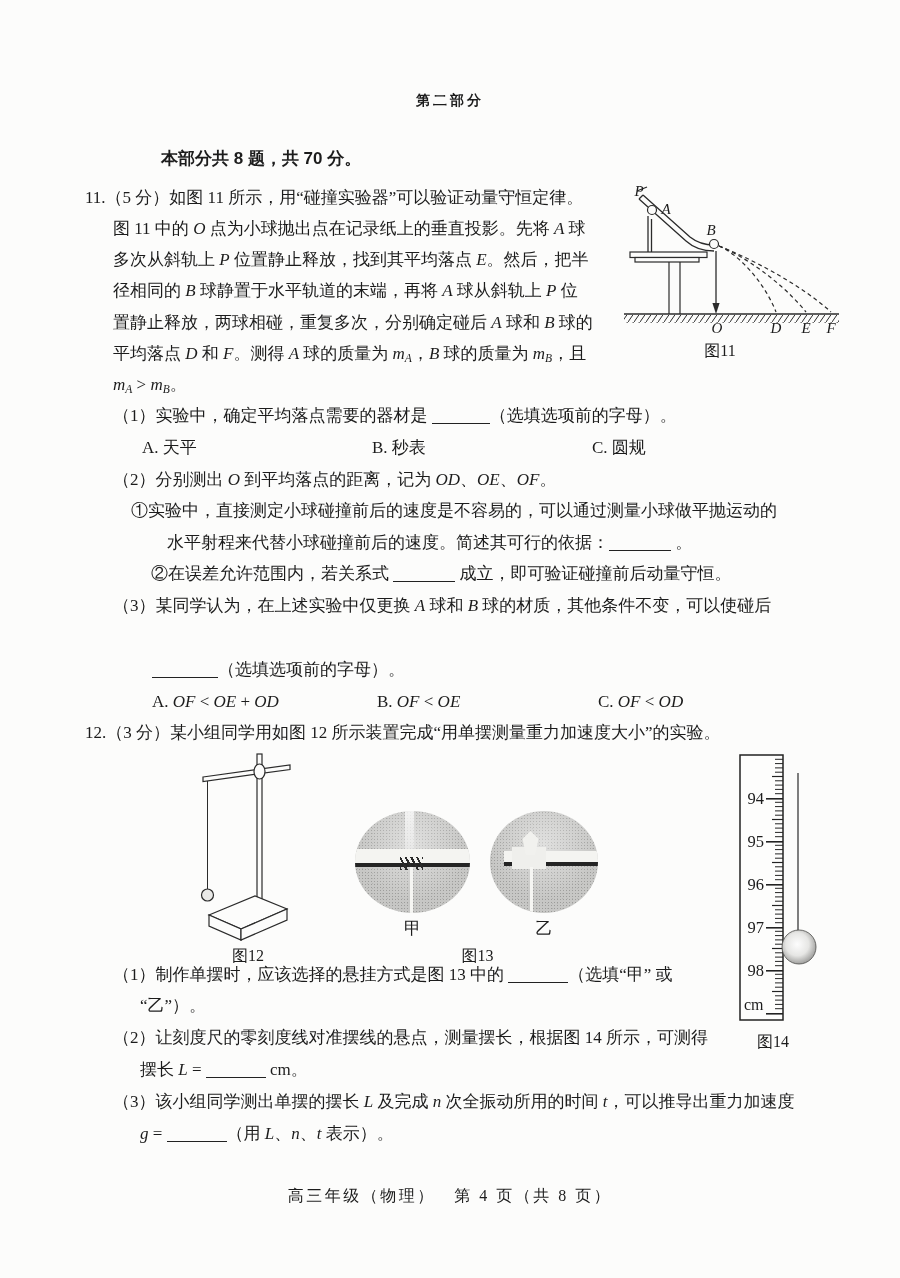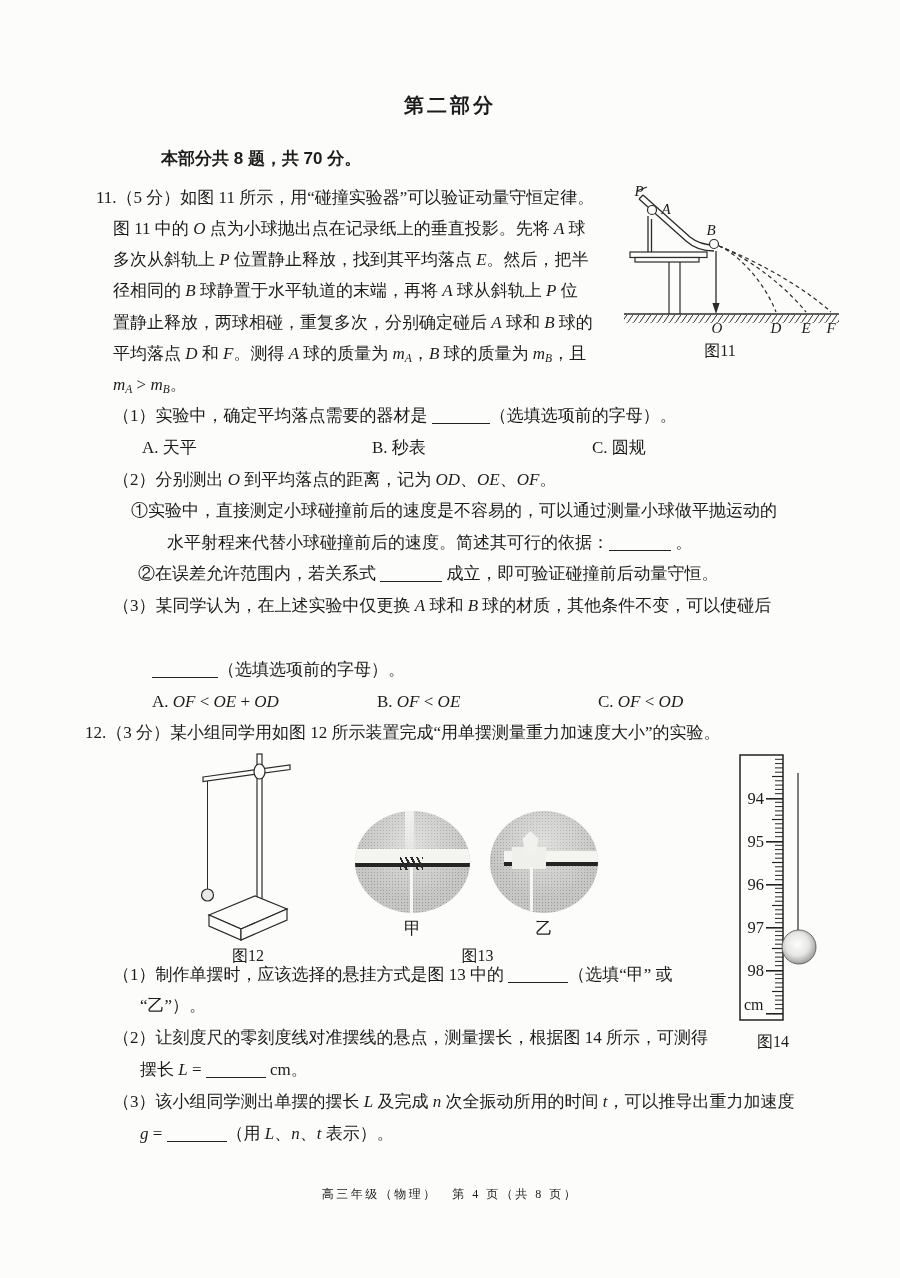--- a/index.html
+++ b/index.html
@@ -1,25 +1,25 @@
 <!DOCTYPE html>
 <html><head>
 <meta charset="utf-8">
 <style>
   html,body{margin:0;padding:0;background:#e9e9e9;}
   .page{position:relative;width:900px;height:1278px;background:#fcfcfb;
         font-family:"Liberation Serif",serif;color:#1c1c1c;overflow:hidden;margin:0 auto;}
   .ln{position:absolute;font-size:17px;line-height:23px;white-space:nowrap;}
   .hei{font-family:"Liberation Sans",sans-serif;font-weight:700;}
-  .title{position:absolute;left:0;width:100%;text-align:center;font-size:20px;letter-spacing:3px;}
+  .title{position:absolute;left:0;width:100%;text-align:center;font-size:14px;letter-spacing:3px;}
   .it{font-style:italic;font-family:"Liberation Serif",serif;}
   .sb{font-size:68%;vertical-align:-3px;}
   .blank{display:inline-block;height:15px;border-bottom:1.4px solid #222;vertical-align:-3px;}
   .cap{position:absolute;font-size:16px;text-align:center;}
-  .footer{position:absolute;left:0;width:100%;text-align:center;font-size:12px;letter-spacing:2.5px;}
+  .footer{position:absolute;left:0;width:100%;text-align:center;font-size:16px;letter-spacing:2.5px;}
   svg{position:absolute;overflow:visible;}
   svg text{font-family:"Liberation Serif",serif;fill:#1c1c1c;}
   .svglab{font-style:italic;font-size:15px;}
   .svgcap{font-size:16px;}
   
   .photo{position:absolute;border-radius:50%;overflow:hidden;background-color:#c7c7c5;
     background-image:
       radial-gradient(circle at 50% 32%, rgba(255,255,255,.45), rgba(255,255,255,0) 62%),
       radial-gradient(#9c9c9a .7px, transparent .85px),
       radial-gradient(#b4b4b2 .7px, transparent .85px);
@@ -34,37 +34,37 @@
   .phlabel{position:absolute;font-size:17px;text-align:center;}
 </style>
 </head>
 <body>
 
 <div class="page">
 
   <div class="title hei" style="top:92px;">第二部分</div>
   <div class="ln hei" style="left:113px;top:147px;margin-left:48px;">本部分共 8 题，共 70 分。</div>
 
-  <div class="ln" style="left:96px;top:186px;">11.（5 分）如图 11 所示，用“碰撞实验器”可以验证动量守恒定律。</div>
+  <div class="ln" style="left:85px;top:186px;">11.（5 分）如图 11 所示，用“碰撞实验器”可以验证动量守恒定律。</div>
   <div class="ln" style="left:113px;top:217px;">图 11 中的 <span class="it">O</span> 点为小球抛出点在记录纸上的垂直投影。先将 <span class="it">A</span> 球</div>
   <div class="ln" style="left:113px;top:248px;">多次从斜轨上 <span class="it">P</span> 位置静止释放，找到其平均落点 <span class="it">E</span>。然后，把半</div>
   <div class="ln" style="left:113px;top:311px;">置静止释放，两球相碰，重复多次，分别确定碰后 <span class="it">A</span> 球和 <span class="it">B</span> 球的</div>
   <div class="ln" style="left:113px;top:279px;">径相同的 <span class="it">B</span> 球静置于水平轨道的末端，再将 <span class="it">A</span> 球从斜轨上 <span class="it">P</span> 位</div>
   <div class="ln" style="left:113px;top:342px;">平均落点 <span class="it">D</span> 和 <span class="it">F</span>。测得 <span class="it">A</span> 球的质量为 <span class="it">m</span><span class="it sb">A</span>，<span class="it">B</span> 球的质量为 <span class="it">m</span><span class="it sb">B</span>，且</div>
   <div class="ln" style="left:113px;top:373px;"><span class="it">m</span><span class="it sb">A</span> &gt; <span class="it">m</span><span class="it sb">B</span>。</div>
 
   <div class="ln" style="left:113px;top:404px;">（1）实验中，确定平均落点需要的器材是 <span class="blank" style="width: 58px;"></span>（选填选项前的字母）。</div>
   <div class="ln" style="left:142px;top:436px;">A. 天平</div>
   <div class="ln" style="left:372px;top:436px;">B. 秒表</div>
   <div class="ln" style="left:592px;top:436px;">C. 圆规</div>
 
   <div class="ln" style="left:113px;top:468px;">（2）分别测出 <span class="it">O</span> 到平均落点的距离，记为 <span class="it">OD</span>、<span class="it">OE</span>、<span class="it">OF</span>。</div>
   <div class="ln" style="left:131px;top:499px;">①实验中，直接测定小球碰撞前后的速度是不容易的，可以通过测量小球做平抛运动的</div>
   <div class="ln" style="left:167px;top:531px;">水平射程来代替小球碰撞前后的速度。简述其可行的依据：<span class="blank" style="width: 62px;"></span> 。</div>
-  <div class="ln" style="left:138px;top:562px;">②在误差允许范围内，若关系式 <span class="blank" style="width: 62px;"></span> 成立，即可验证碰撞前后动量守恒。</div>
+  <div class="ln" style="left:151px;top:562px;">②在误差允许范围内，若关系式 <span class="blank" style="width: 62px;"></span> 成立，即可验证碰撞前后动量守恒。</div>
 
   <div class="ln" style="left:113px;top:594px;">（3）某同学认为，在上述实验中仅更换 <span class="it">A</span> 球和 <span class="it">B</span> 球的材质，其他条件不变，可以使碰后</div>
   <div class="ln" style="left:152px;top:658px;"><span class="blank" style="width: 66px;"></span>（选填选项前的字母）。</div>
   <div class="ln" style="left:152px;top:690px;">A. <span class="it">OF</span> &lt; <span class="it">OE</span> + <span class="it">OD</span></div>
   <div class="ln" style="left:377px;top:690px;">B. <span class="it">OF</span> &lt; <span class="it">OE</span></div>
   <div class="ln" style="left:598px;top:690px;">C. <span class="it">OF</span> &lt; <span class="it">OD</span></div>
 
   <div class="ln" style="left:85px;top:721px;">12.（3 分）某小组同学用如图 12 所示装置完成“用单摆测量重力加速度大小”的实验。</div>
 
   <div class="ln" style="left:113px;top:963px;">（1）制作单摆时，应该选择的悬挂方式是图 13 中的 <span class="blank" style="width: 60px;"></span>（选填“甲” 或</div>

